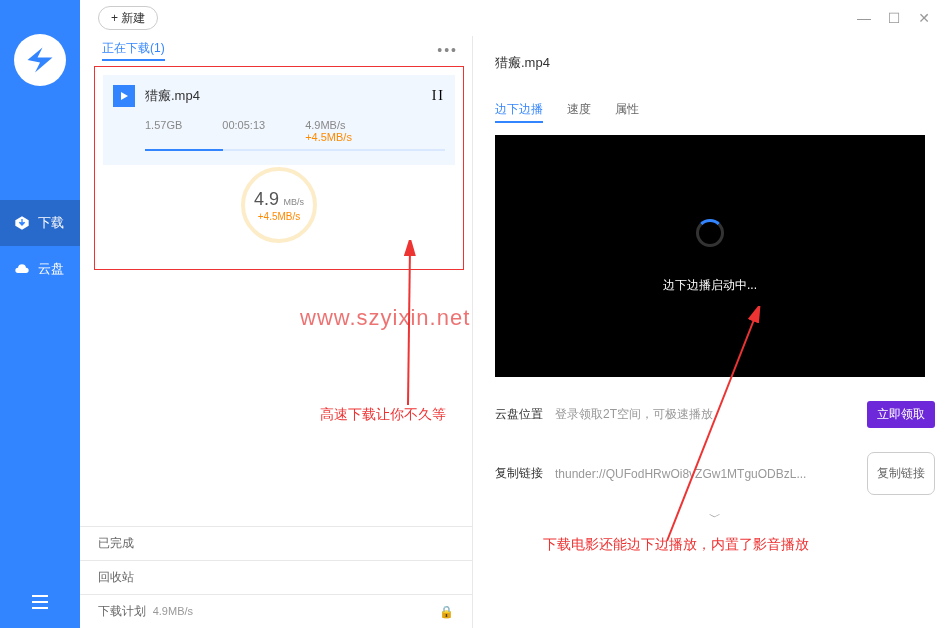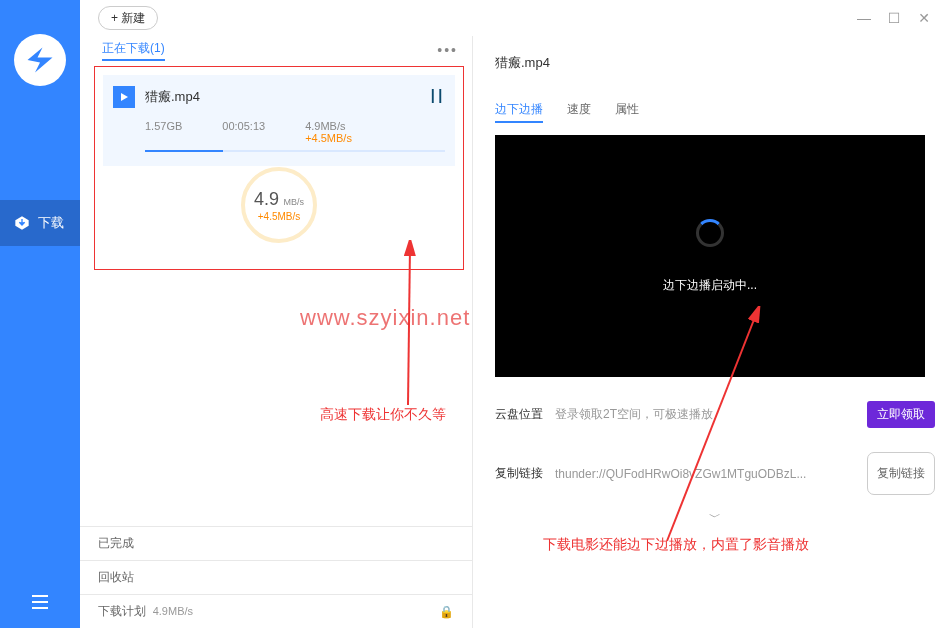--- a/index.html
+++ b/index.html
@@ -20,21 +20,21 @@
 .content{display:flex;height:592px}
 .left-pane{width:393px;border-right:1px solid #e8e8e8;display:flex;flex-direction:column;position:relative}
 .tab-hdr{height:28px;display:flex;align-items:center;justify-content:space-between;padding:0 14px 0 22px}
 .tab-hdr .lbl{font-size:12px;color:#3385ff;border-bottom:2px solid #3385ff;padding-bottom:2px}
 .dots{color:#888;letter-spacing:2px;cursor:pointer;font-size:14px}
 .redbox{margin:2px 8px 0 14px;border:1px solid #e33;height:204px;position:relative}
 .task{background:#f1f7ff;margin:8px 8px 0 8px;padding:10px 10px 14px 10px;position:relative}
 .task-row{display:flex;align-items:center}
 .play-ic{width:22px;height:22px;background:#3385ff;display:flex;align-items:center;justify-content:center;margin-right:10px}
 .task-name{font-size:13px;color:#333;flex:1}
-.pause{font-size:20px;color:#0c4a6e;letter-spacing:2px;font-family:Liberation Sans, sans-serif}
+.pause{font-size:14px;color:#000000;letter-spacing:2px;font-family:Liberation Serif, serif}
 .task-meta{display:flex;font-size:11px;color:#888;margin-top:12px;padding-left:32px}
 .task-meta span{margin-right:40px}
 .boost{color:#ff8a00}
 .prog{height:2px;background:#d9e8ff;margin:6px 0 0 32px;position:relative}
 .prog-fill{position:absolute;left:0;top:0;width:26%;height:100%;background:#3385ff}
 .speed-badge{position:absolute;left:50%;top:100px;transform:translateX(-50%);width:76px;height:76px;border-radius:50%;background:#fff;border:4px solid #fdecc8;display:flex;flex-direction:column;align-items:center;justify-content:center}
 .speed-badge .v{font-size:18px;color:#555}
 .speed-badge .u{font-size:9px;color:#888}
 .speed-badge .b{font-size:10px;color:#ff8a00;margin-top:1px}
 .annot1{position:absolute;left:240px;top:370px;color:#e33;font-size:14px}
@@ -72,20 +72,26 @@
         </svg>
     </div>
   </div>
   <div class="nav">
     <div class="nav-item active">
       <svg width="16" height="16" viewBox="0 0 24 24">
           <path fill="#fff" d="M12 2 L22 8 L22 16 L12 22 L2 16 L2 8 Z"></path>
           <path fill="#3385ff" d="M12 6 L12 13 M8 11 L12 15 L16 11" stroke="#3385ff" stroke-width="2"></path>
         </svg>
       <span>下载</span>
+    </div>
+    <div class="nav-item">
+      <svg width="16" height="16" viewBox="0 0 24 24">
+          <path fill="#fff" d="M6 18 Q2 18 2 14 Q2 10 6 10 Q7 5 12 5 Q17 5 18 10 Q22 10 22 14 Q22 18 18 18 Z"></path>
+        </svg>
+      <span>云盘</span>
     </div>
   </div>
   <div class="menu-btn">
     <svg width="20" height="16" viewBox="0 0 20 16">
         <path stroke="#fff" stroke-width="2" d="M2 2 H18 M2 8 H18 M2 14 H18"></path>
       </svg>
   </div>
 </div>
 
 <div class="main">

